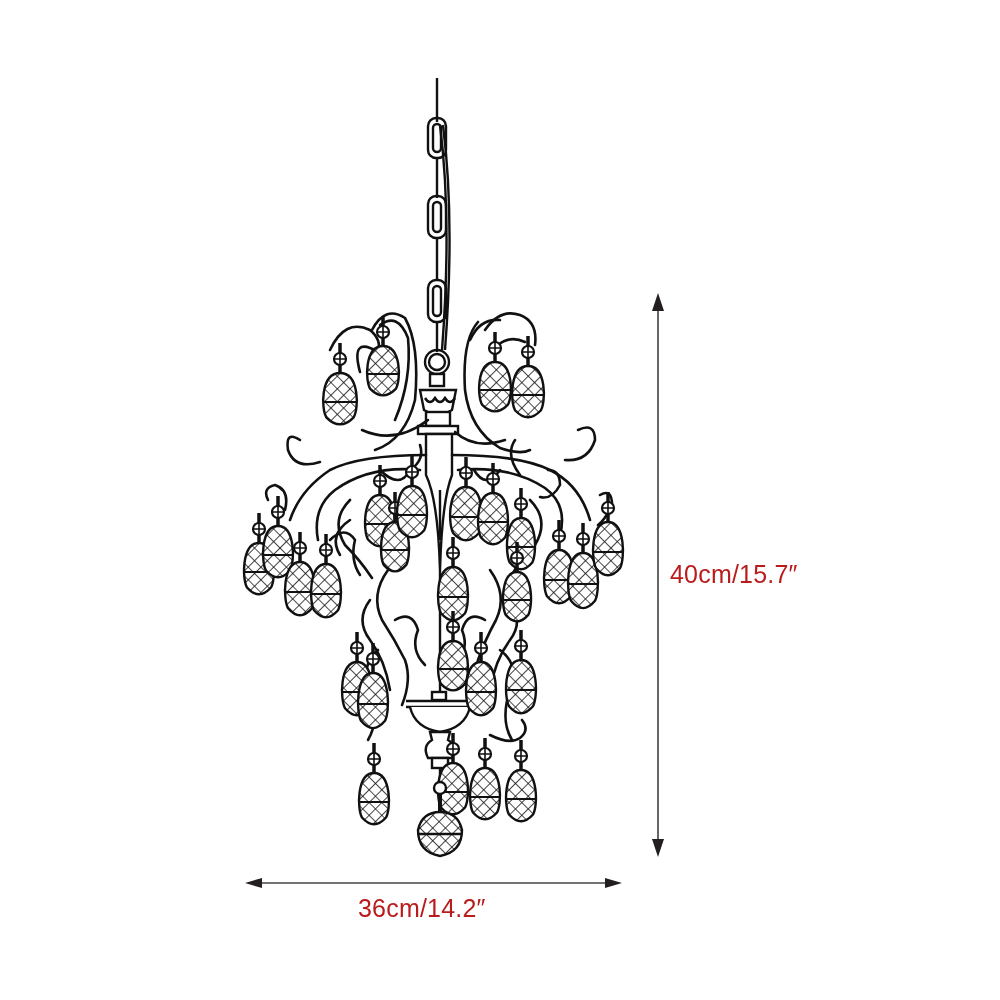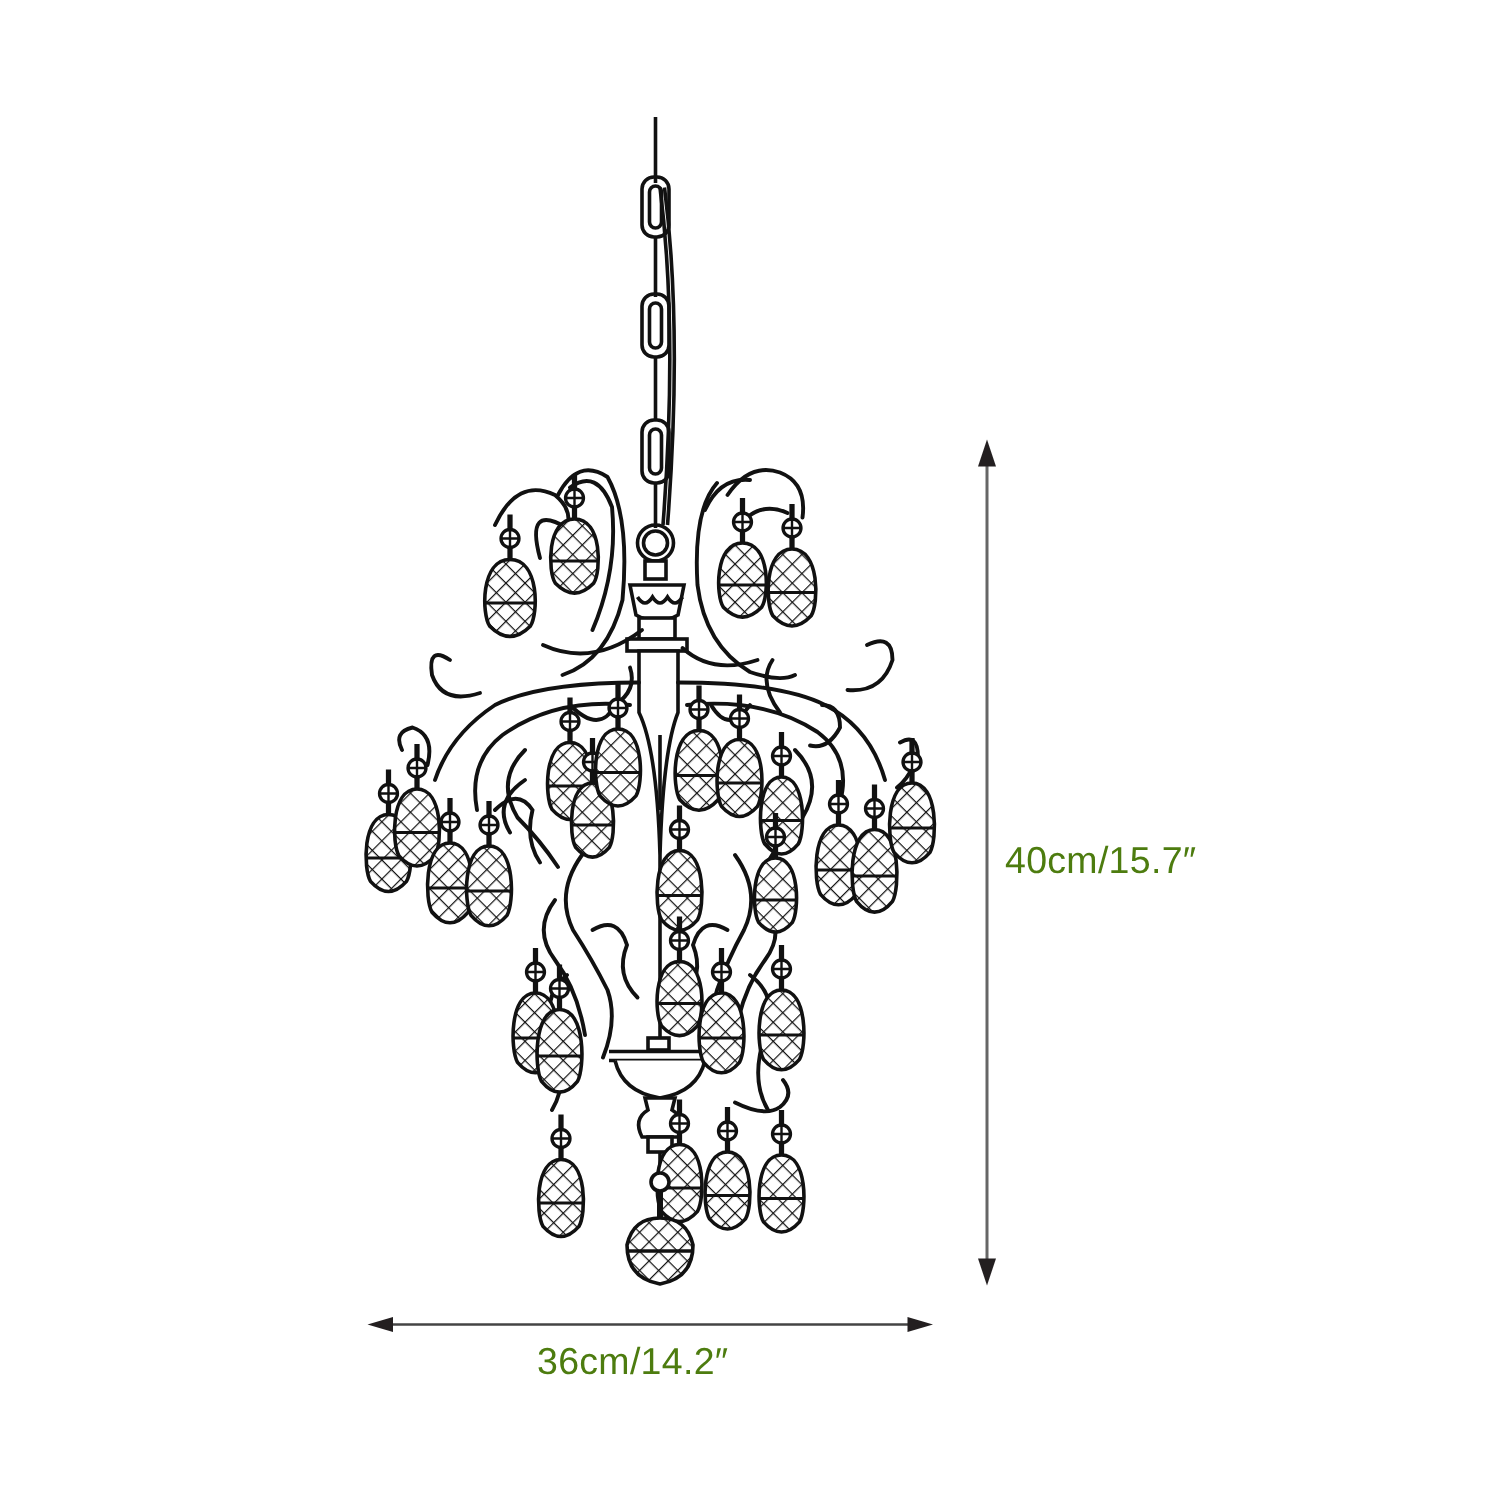--- a/index.html
+++ b/index.html
@@ -1,19 +1,19 @@
 <!DOCTYPE html>
 <html><head>
 <meta charset="utf-8">
 <style>
   html, body { margin: 0; padding: 0; background: #ffffff; }
   body { width: 1000px; height: 1000px; position: relative; overflow: hidden;
          font-family: "Liberation Sans", sans-serif; }
   #drawing { position: absolute; left: 0; top: 0; width: 1000px; height: 1000px; }
-  .label { position: absolute; color: #4d7c0f; font-size: 25px; letter-spacing: 0.2px;
+  .label { position: absolute; color: #b91c1c; font-size: 25px; letter-spacing: 0.2px;
            font-family: "Liberation Sans", sans-serif; white-space: nowrap; }
   #height-label { left: 670px; top: 560px; }
   #width-label { left: 358px; top: 894px; text-align: center; }
 </style>
 </head>
 <body>
 
 <svg id="drawing" viewBox="0 0 1000 1000" xmlns="http://www.w3.org/2000/svg">
   <defs>
     <pattern id="facet" width="9" height="9" patternUnits="userSpaceOnUse" patternTransform="rotate(45)">

